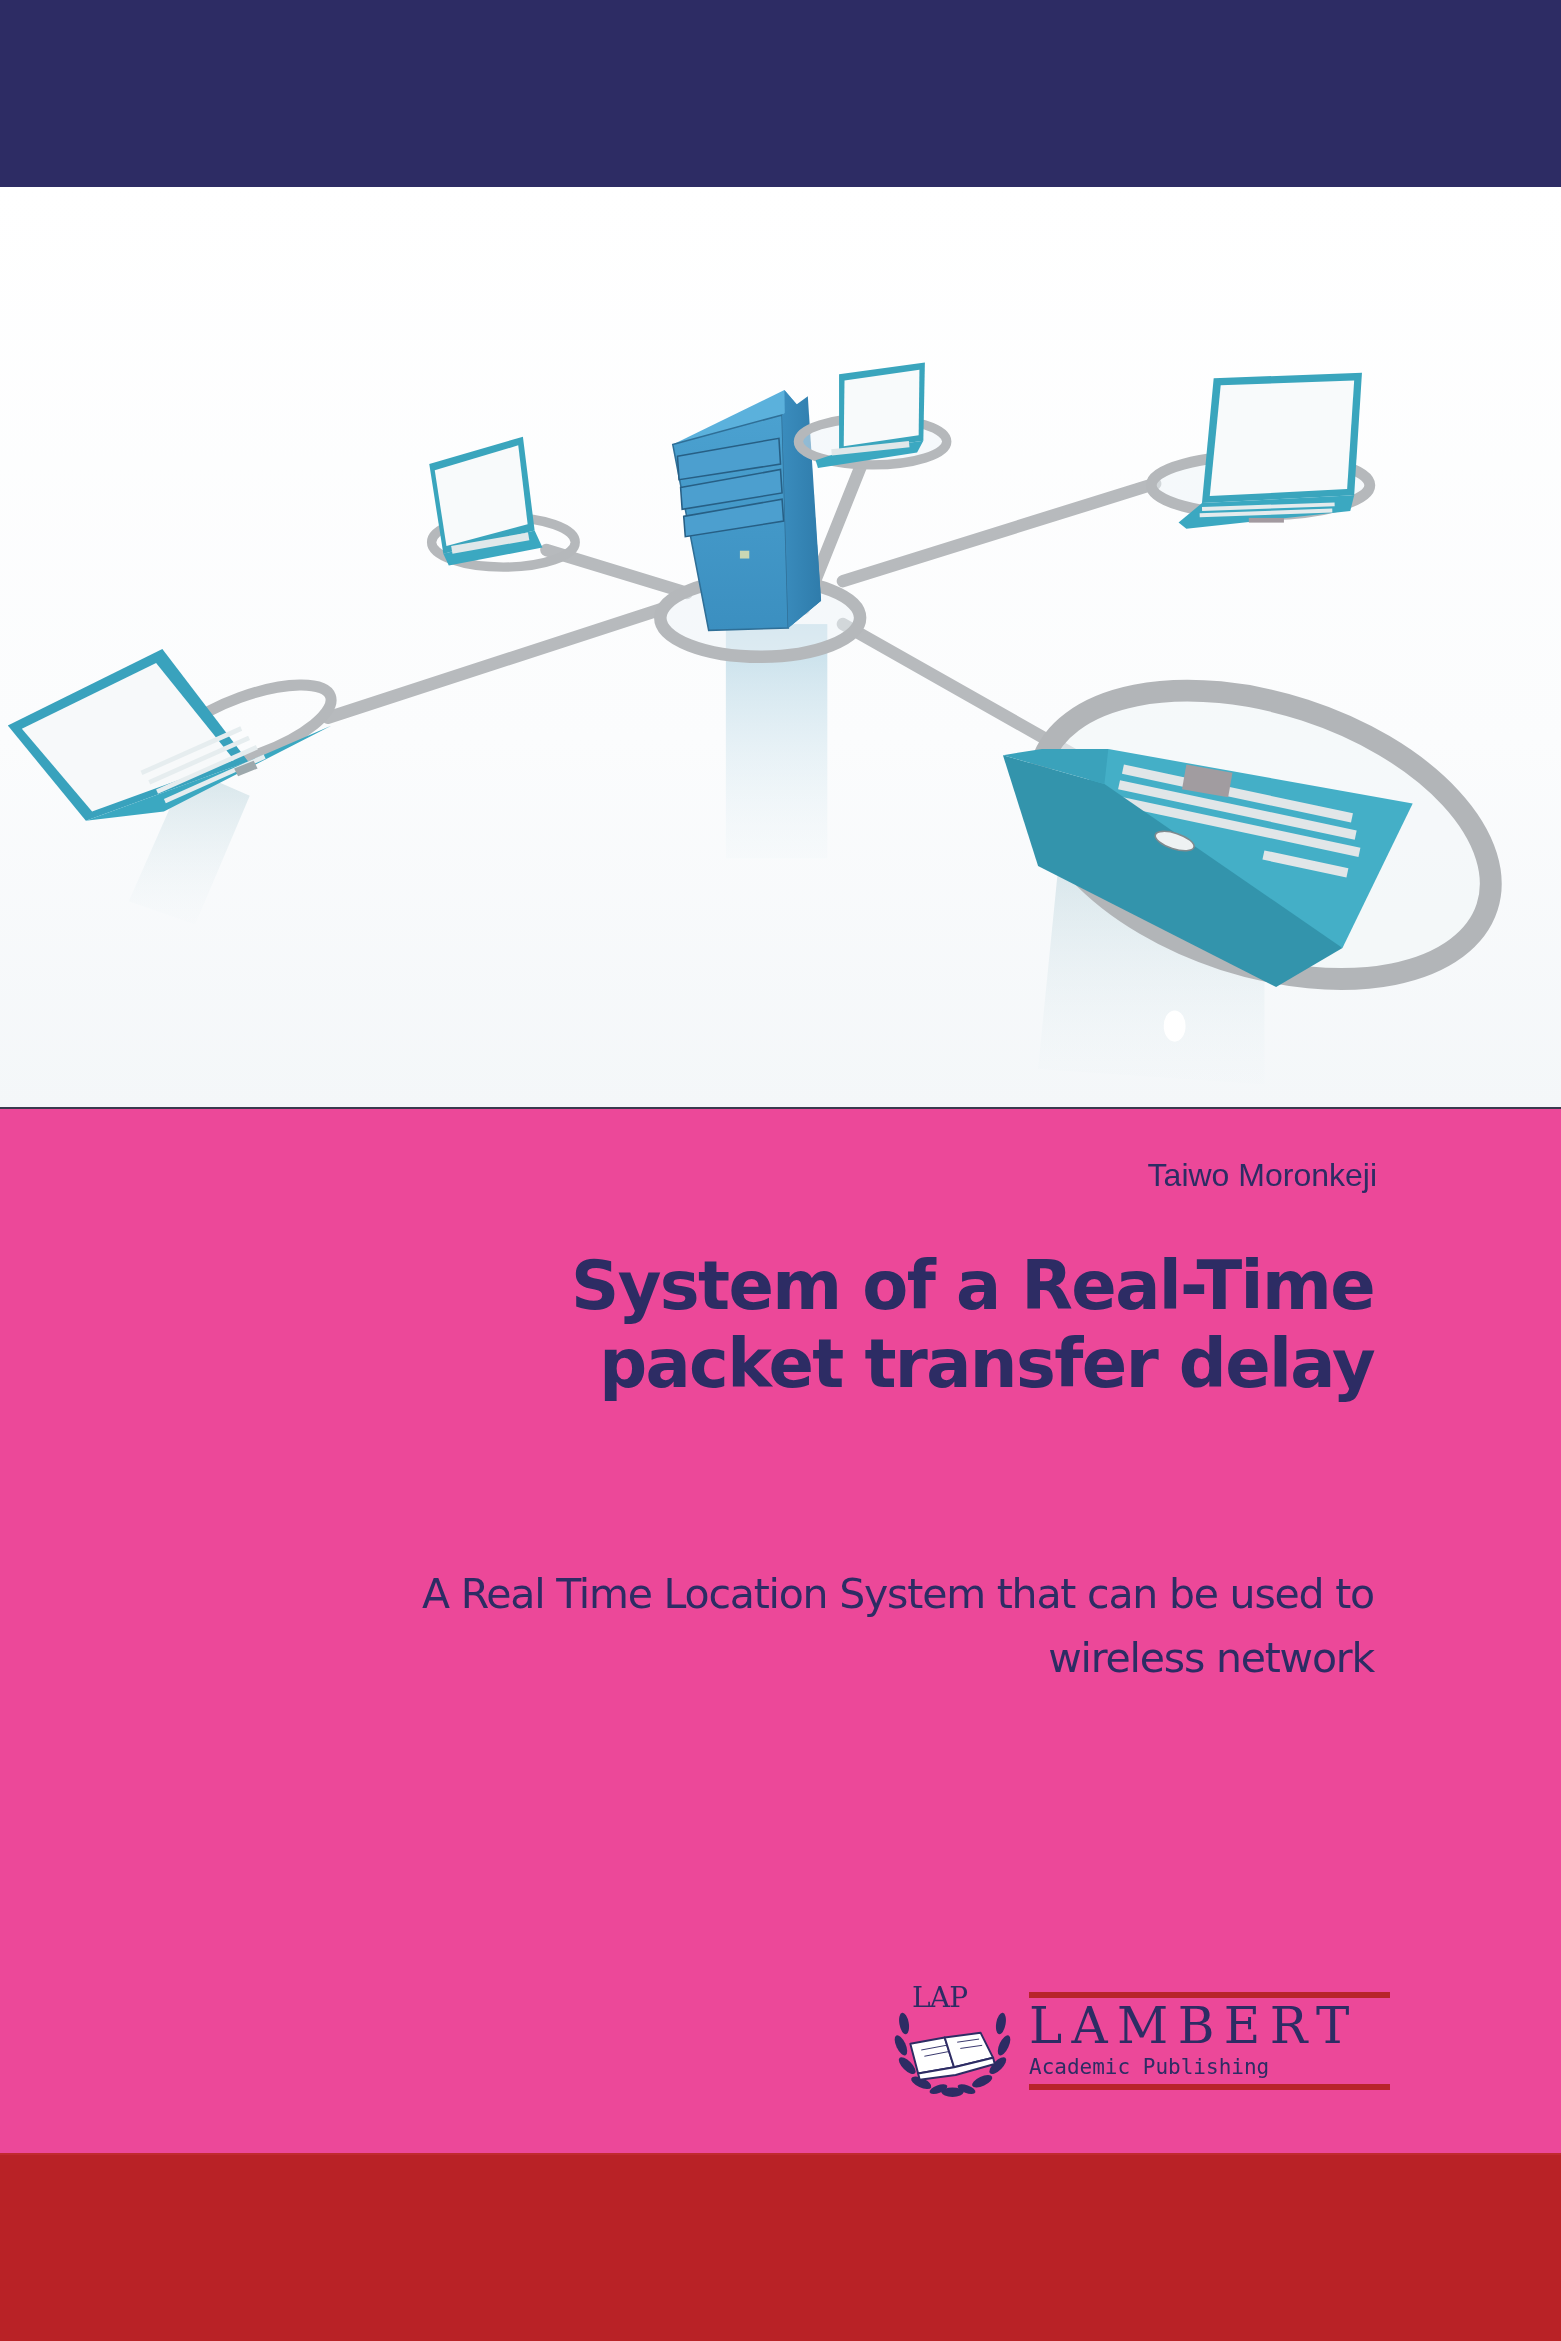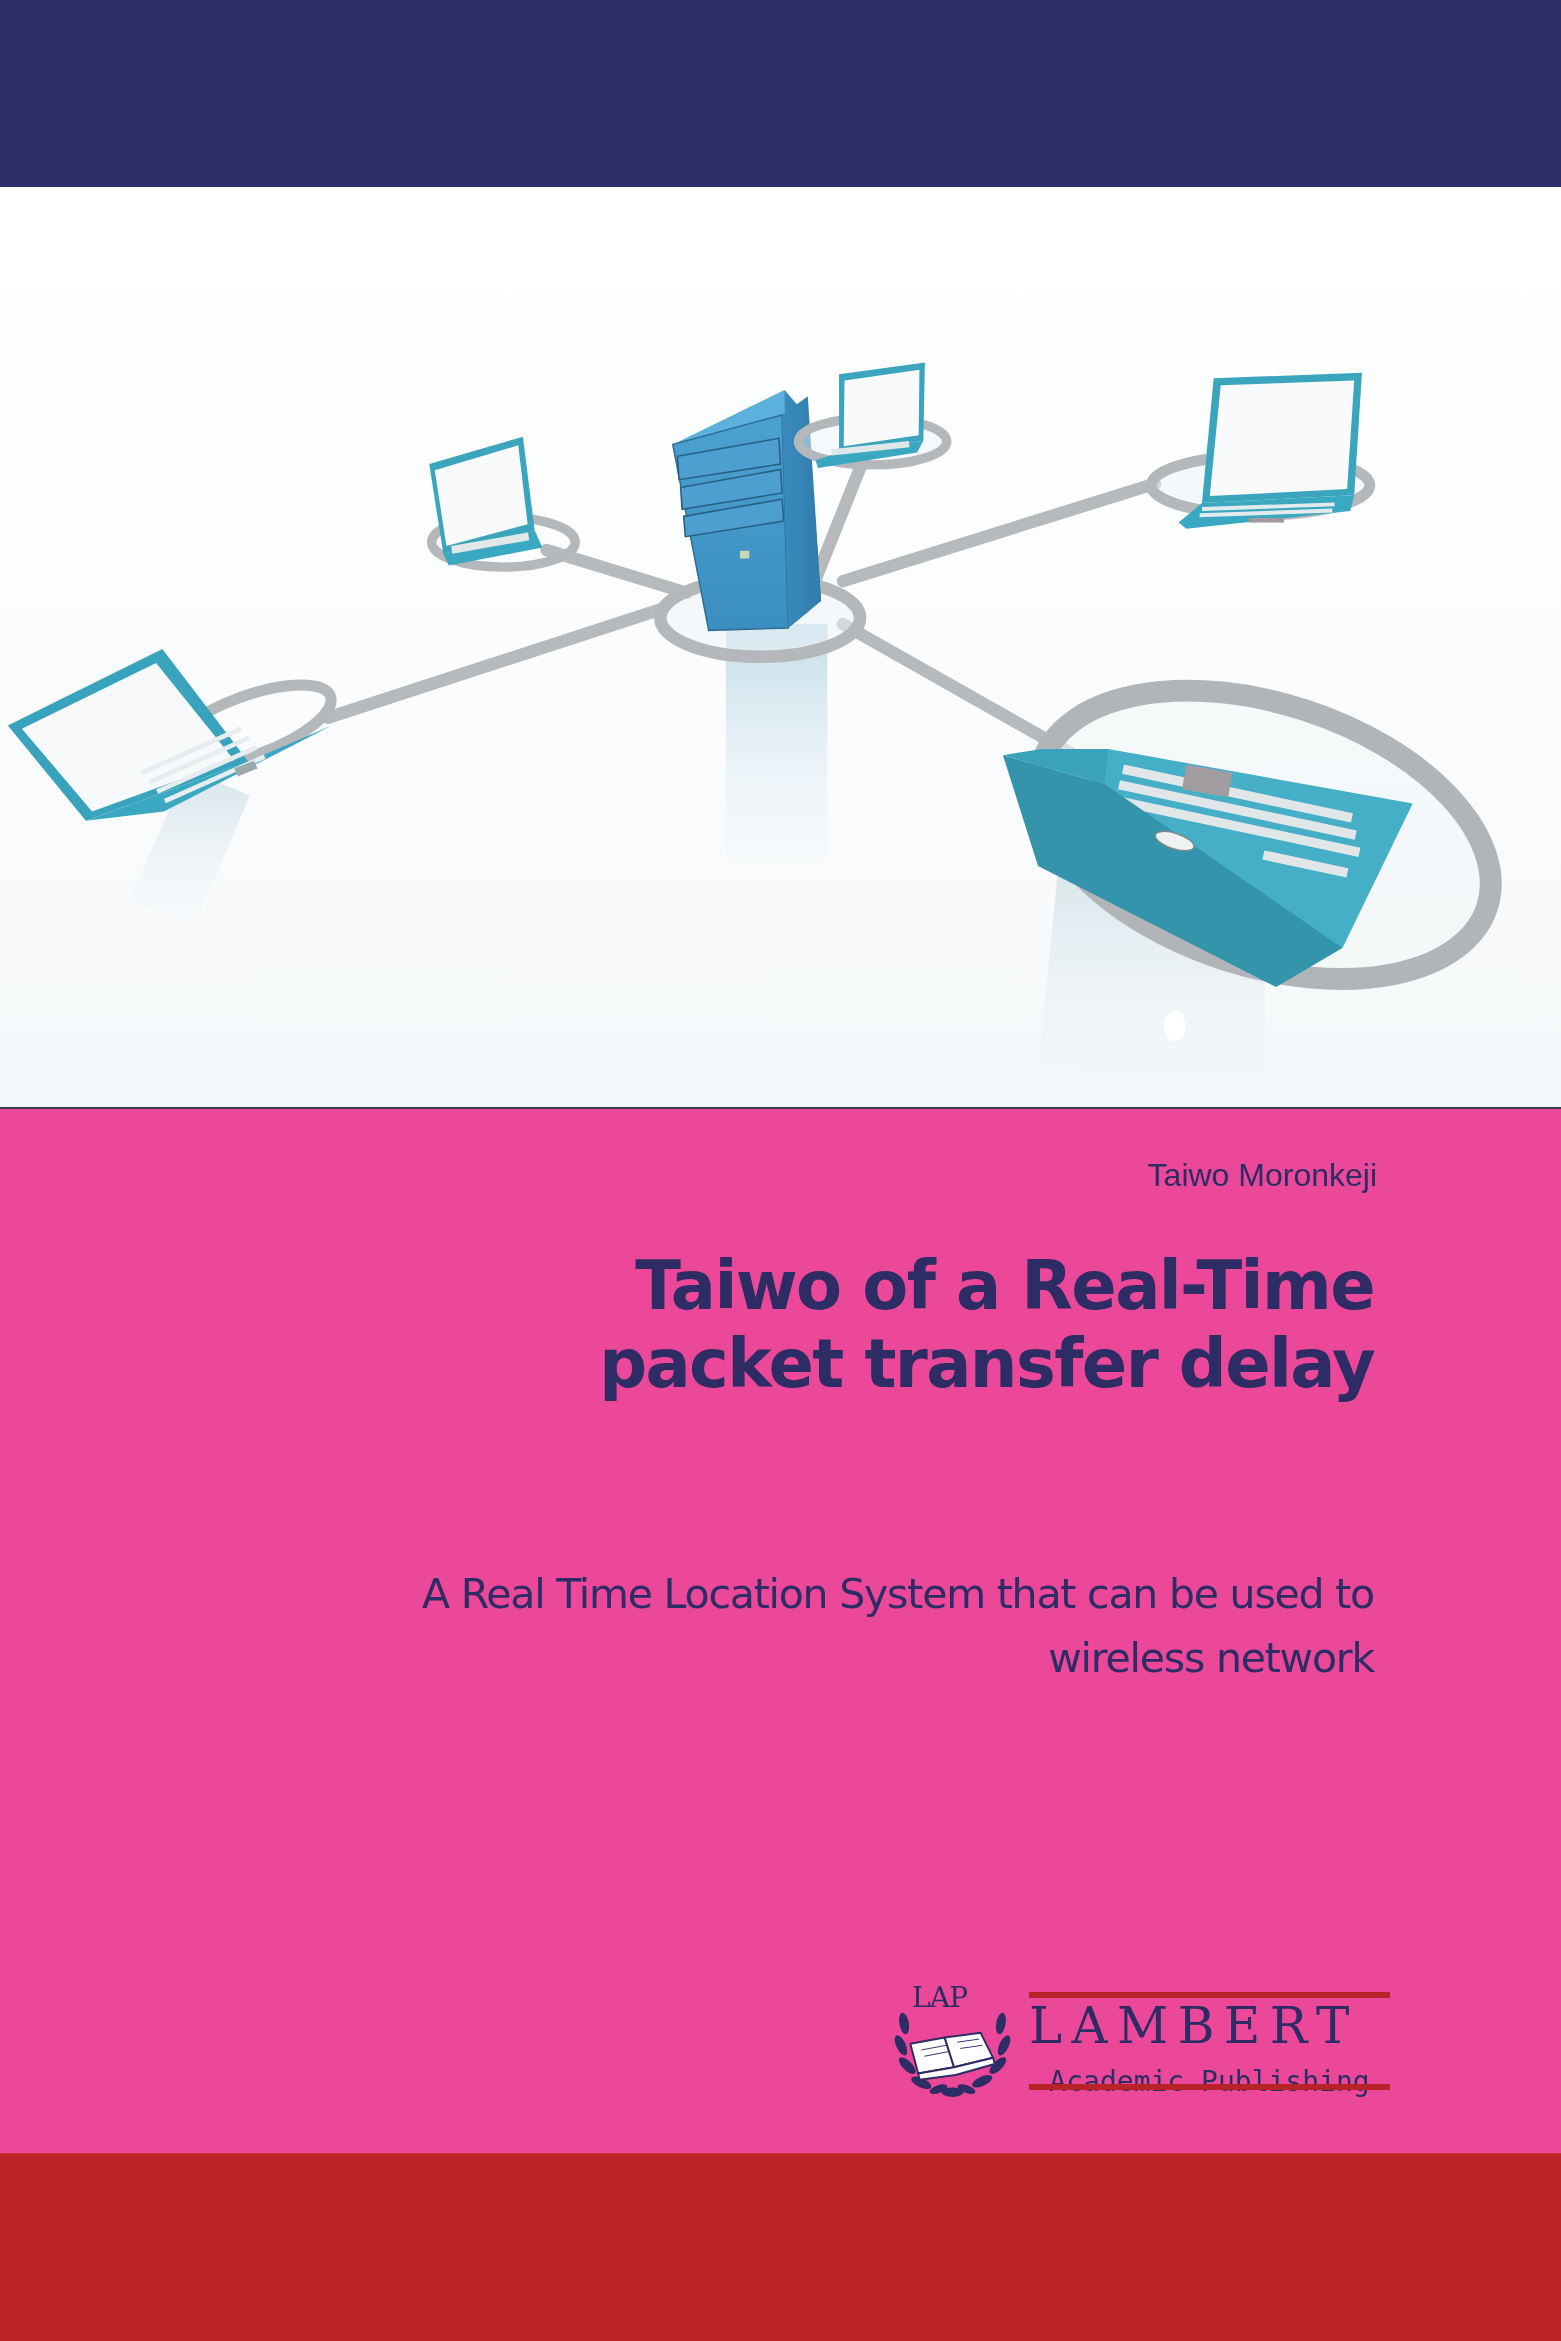--- a/index.html
+++ b/index.html
@@ -112,28 +112,27 @@
     font-family: "DejaVu Serif", serif;
     font-weight: normal;
     font-size: 50px;
     letter-spacing: 9.4px;
     line-height: 50px;
     color: #2d2c64;
     white-space: nowrap;
   }
   .pub-tagline {
     position: absolute;
-    left: 0; top: 84px;
+    left: 0; top: 69px;
     width: 361px;
     font-family: "DejaVu Sans Mono", monospace;
-    font-size: 28px;
+    font-size: 21px;
     line-height: 28px;
     color: #2d2c64;
     white-space: nowrap;
-    text-align: center;
   }
   .pub-lap {
     position: absolute;
     left: 22px; top: 6.2px;
     font-family: "DejaVu Serif", serif;
     font-weight: normal;
     font-size: 28px;
     color: #2d2c64;
     letter-spacing: -0.8px;
   }
@@ -259,21 +258,21 @@
         <ellipse cx="1505" cy="1075" rx="14" ry="20" fill="#ffffff"></ellipse>
       </g>
     </svg>
   </div>
 
   <div class="divider"></div>
 
   <div class="author">Taiwo Moronkeji</div>
 
   <div class="title">
-    <span class="line">Taiwo of a Real-Time</span>
+    <span class="line">System of a Real-Time</span>
     <span class="line">packet transfer delay</span>
   </div>
 
   <div class="subtitle">
     <span class="line">A Real Time Location System that can be used to</span>
     <span class="line">wireless network</span>
   </div>
 
   <div class="publisher">
     <div class="pub-emblem">

